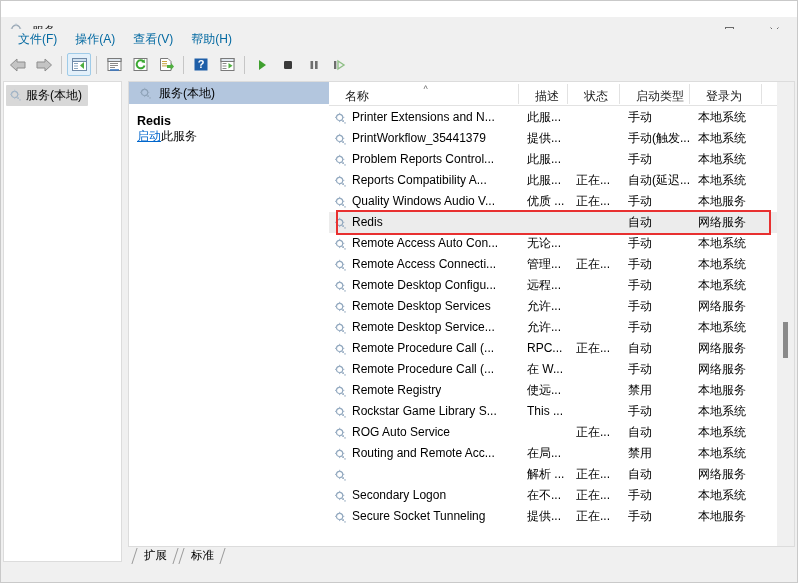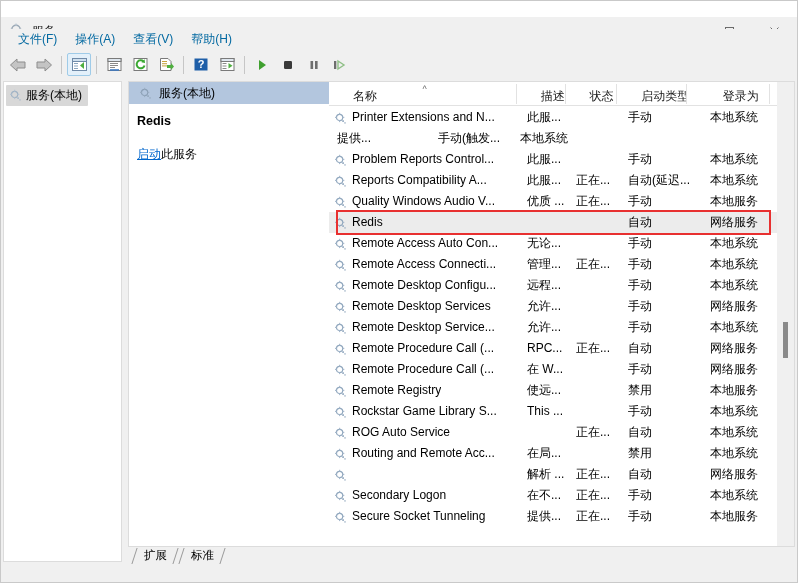--- a/index.html
+++ b/index.html
@@ -119,53 +119,53 @@
   .details-header {
     height: 22px;
     background: #b3c6de;
     display: flex; align-items: center;
     padding-left: 10px;
   }
   .details-header .gear { margin-right: 7px; opacity: .75; }
   .details-header-text { font-size: 12px; color: #000; }
   .details-body { padding: 10px 0 0 8px; }
   .svc-name { font-weight: bold; font-size: 12.5px; color: #000; }
-  .svc-action { margin-top: 18px; font-size: 12px; color: #000; }
+  .svc-action { font-size: 12px; color: #000; }
   .svc-action .lnk { color: #0066cc; text-decoration: underline; cursor: pointer; }
 
   
   .listview {
     position: absolute; left: 200px; top: 0; right: 0; bottom: 0;
     background: #fff;
     overflow: hidden;
   }
   .lv-header {
     display: flex; height: 24px;
     background: #fff;
     border-bottom: 1px solid #e2e2e2;
     align-items: center;
     position: relative;
   }
   .lv-th {
     font-size: 12px; color: #1a1a1a;
-    padding-left: 24px;
+    padding-left: 16px;
     height: 20px; line-height: 24px;
     border-right: 1px solid #e2e2e2;
     position: relative;
     overflow: hidden; white-space: nowrap;
   }
   .lv-th .sortmark {
     position: absolute; left: 50%; top: 0px;
     font-size: 9px; color: #666; line-height: 11px;
   }
   .col-name { width: 190px; }
   .col-desc { width: 49px; }
   .col-state { width: 52px; }
   .col-start { width: 70px; }
-  .col-logon { width: 72px; margin-left: 12px; }
+  .col-logon { width: 72px; }
   .col-pad { flex: 1; border-right: none; }
 
   .lv-rows {
     position: absolute; top: 25px; left: 0; right: 0; bottom: 0;
     overflow: hidden;
   }
   .lv-row {
     display: flex; height: 21px; align-items: center;
     position: relative;
   }
@@ -448,20 +448,34 @@
                   </svg></span>
                 <span>Printer Extensions and N...</span>
               </div>
               <div class="lv-td col-desc">此服...</div>
               <div class="lv-td col-state"></div>
               <div class="lv-td col-start">手动</div>
               <div class="lv-td col-logon">本地系统</div>
               <div class="lv-td col-pad"></div>
             </div>
             <div class="lv-row">
+              <div class="lv-td name col-name">
+                <span class="gear"><svg width="13" height="13" viewBox="0 0 13 13">
+                    <circle cx="5.6" cy="5.4" r="3.1" fill="none" stroke="#8fa6bd" stroke-width="1.2"></circle>
+                    <g fill="#a8bacd">
+                      <rect x="5" y="0.8" width="1.2" height="1.8"></rect>
+                      <rect x="5" y="8.3" width="1.2" height="1.8"></rect>
+                      <rect x="1" y="4.8" width="1.8" height="1.2"></rect>
+                      <rect x="8.5" y="4.8" width="1.8" height="1.2"></rect>
+                    </g>
+                    <rect x="8.2" y="8.2" width="1.8" height="1.8" fill="#9fb2c6"></rect>
+                    <rect x="10.3" y="10.2" width="1.4" height="1.4" fill="#9fb2c6"></rect>
+                  </svg></span>
+                <span>PrintWorkflow_35441379</span>
+              </div>
               <div class="lv-td col-desc">提供...</div>
               <div class="lv-td col-state"></div>
               <div class="lv-td col-start">手动(触发...</div>
               <div class="lv-td col-logon">本地系统</div>
               <div class="lv-td col-pad"></div>
             </div>
             <div class="lv-row">
               <div class="lv-td name col-name">
                 <span class="gear"><svg width="13" height="13" viewBox="0 0 13 13">
                     <circle cx="5.6" cy="5.4" r="3.1" fill="none" stroke="#8fa6bd" stroke-width="1.2"></circle>

